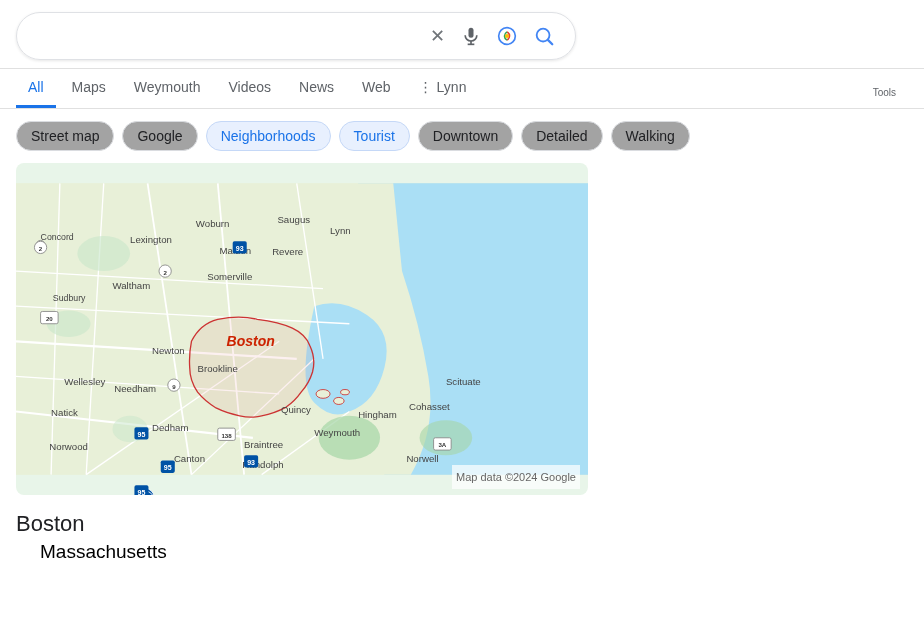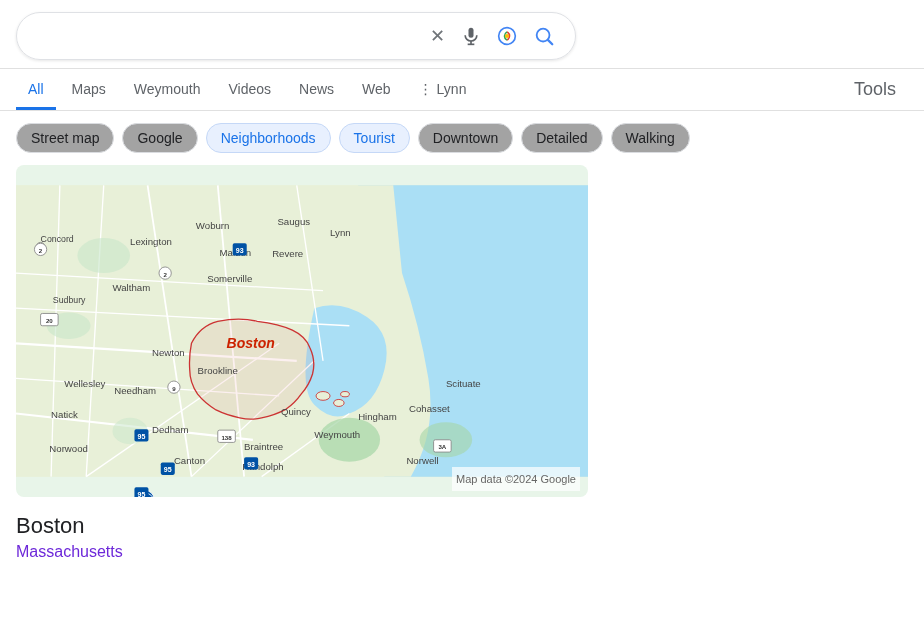--- a/index.html
+++ b/index.html
@@ -61,21 +61,21 @@
       align-items: center;
       gap: 4px;
     }
     .nav-tab.active {
       color: #1a73e8;
       border-bottom: 3px solid #1a73e8;
     }
     .nav-tools {
       margin-left: auto;
       padding: 10px 12px;
-      font-size: 18px;
+      font-size: 10px;
       color: #5f6368;
       cursor: pointer;
     }
 
     
     .filter-chips {
       display: flex;
       gap: 8px;
       padding: 12px 16px;
       overflow-x: auto;
@@ -130,23 +130,24 @@
     .result-info {
       padding: 16px 16px 0 16px;
     }
     .result-title {
       font-size: 22px;
       font-weight: 400;
       color: #202124;
       margin-bottom: 4px;
     }
     .result-subtitle {
-      font-size: 16px;
-      color: #6d28d9;
-      cursor: pointer;
+      font-size: 19px;
+      color: #000000;
+      cursor: pointer;
+      margin-left: 24px;
     }
   </style>
 </head>
 <body>
 
 <div class="search-bar-container">
   <div class="search-bar">
     <input class="search-input" type="text" style="">
     <button class="search-icon-btn">
       <span class="icon-close">✕</span>

